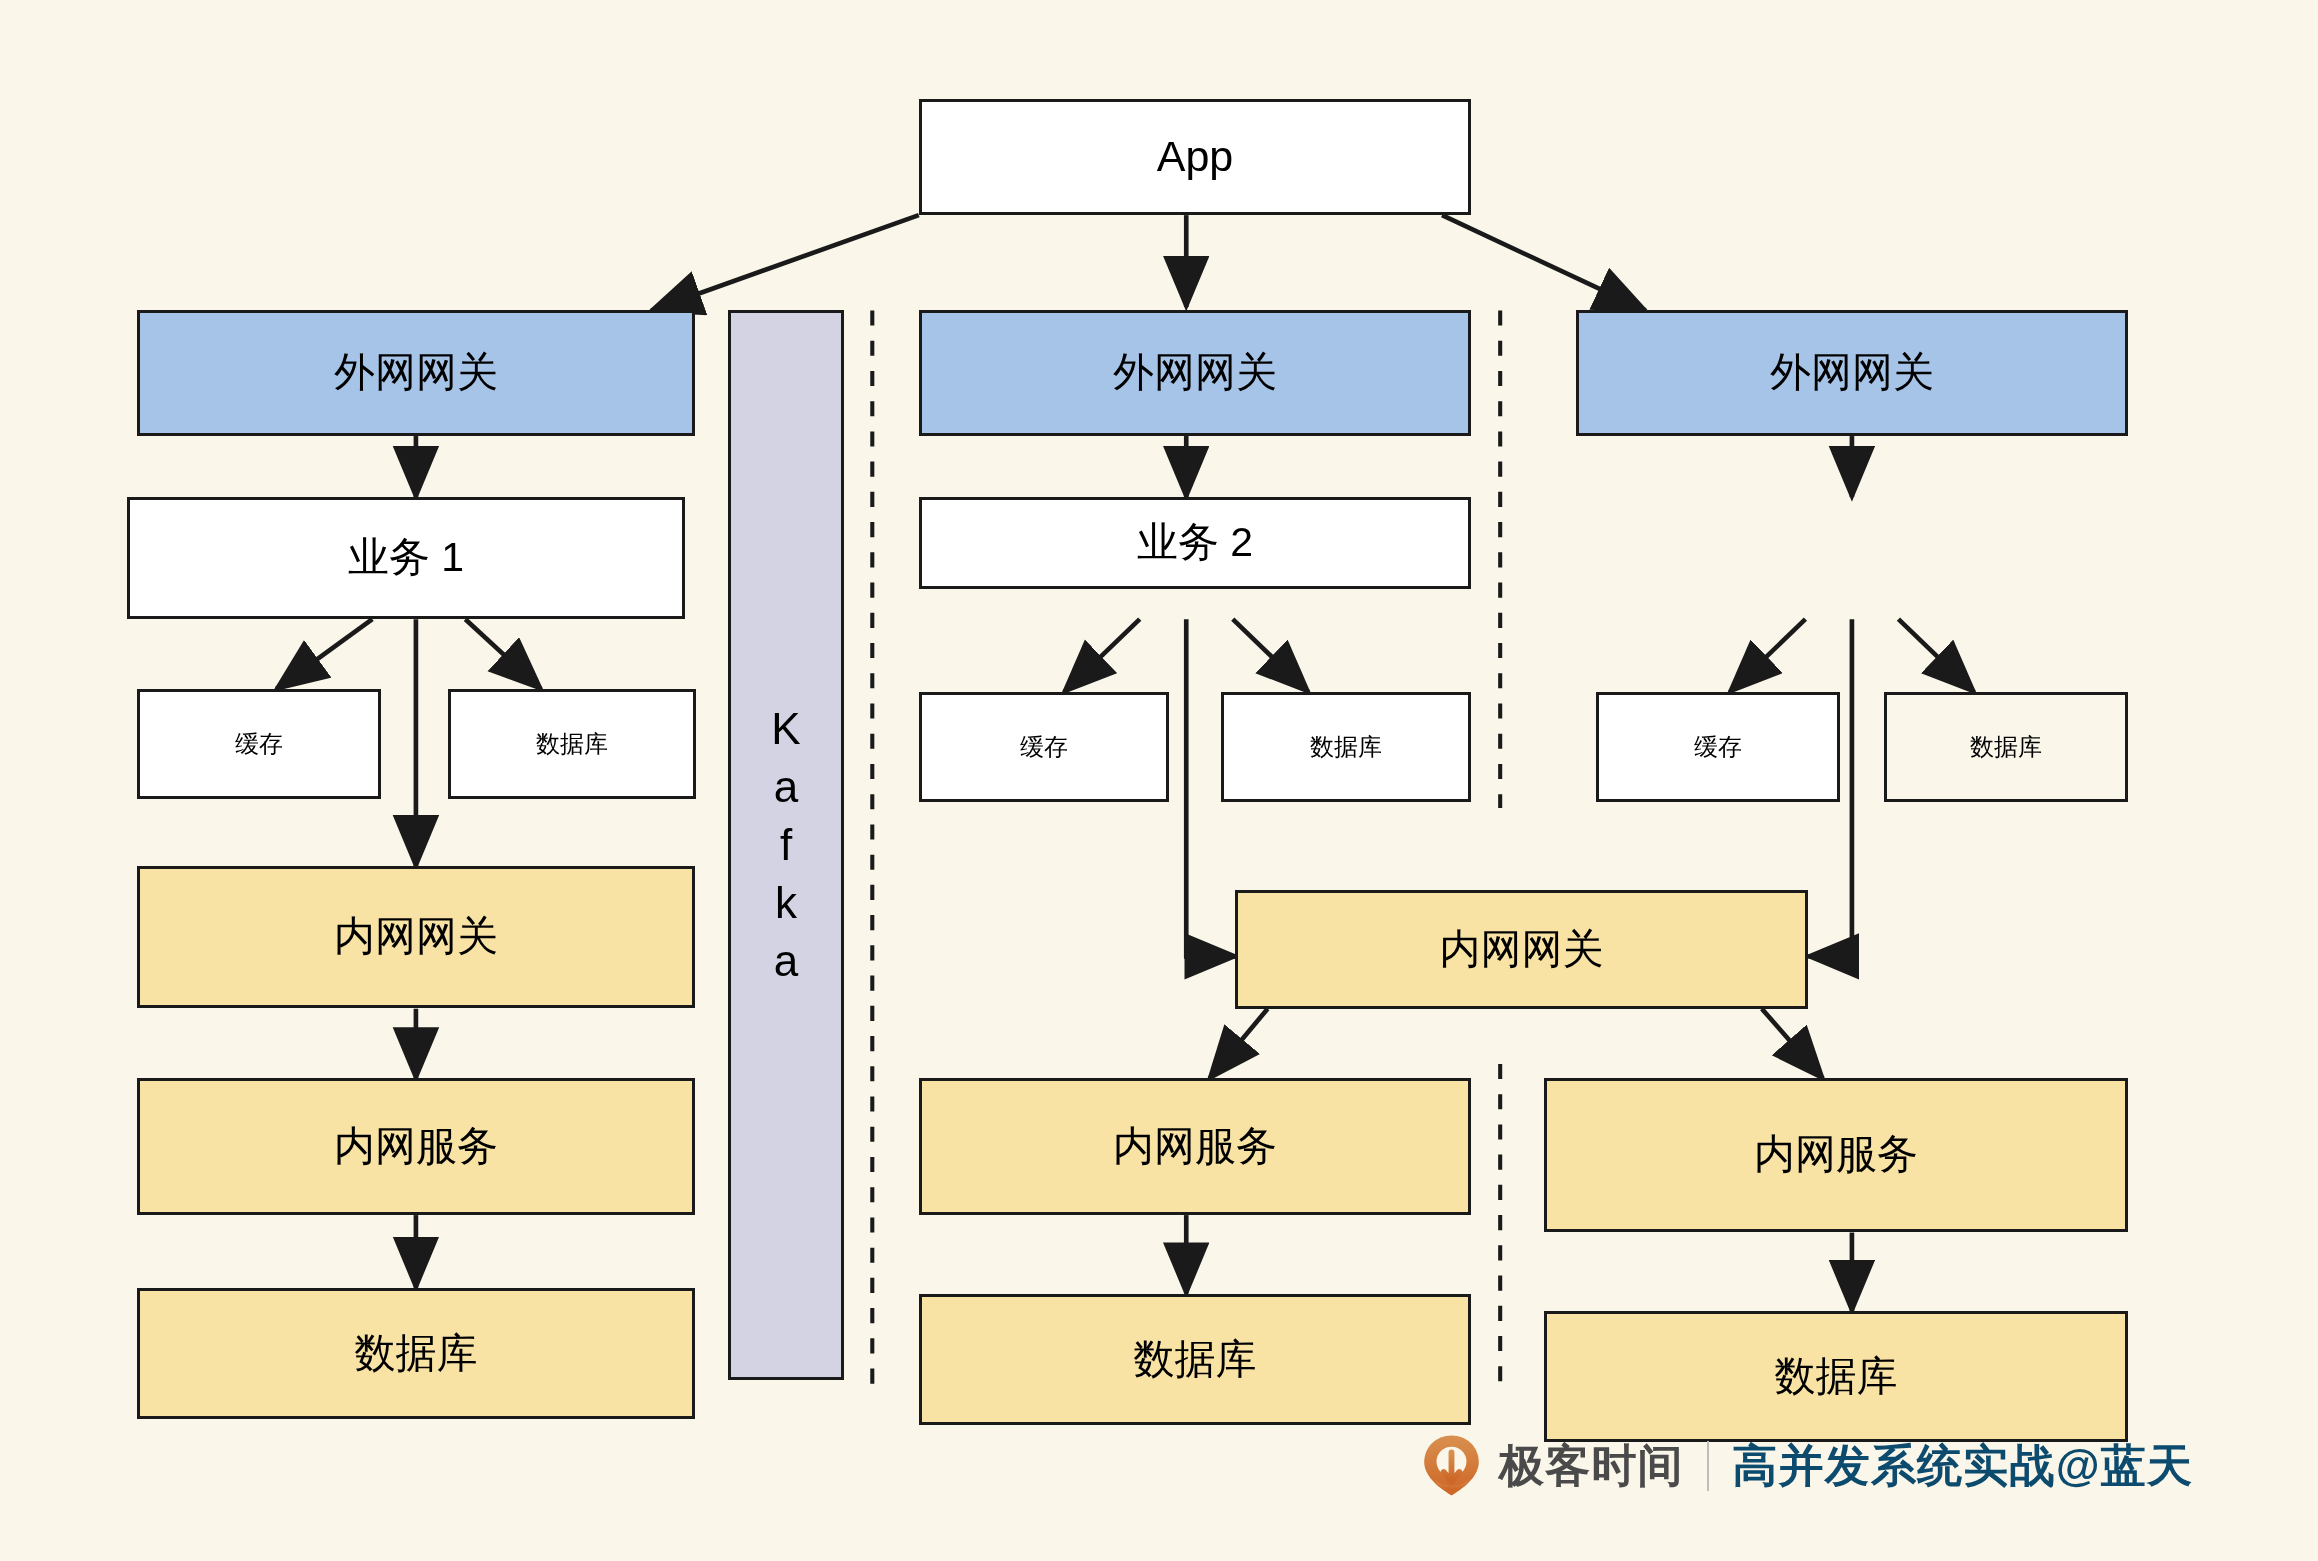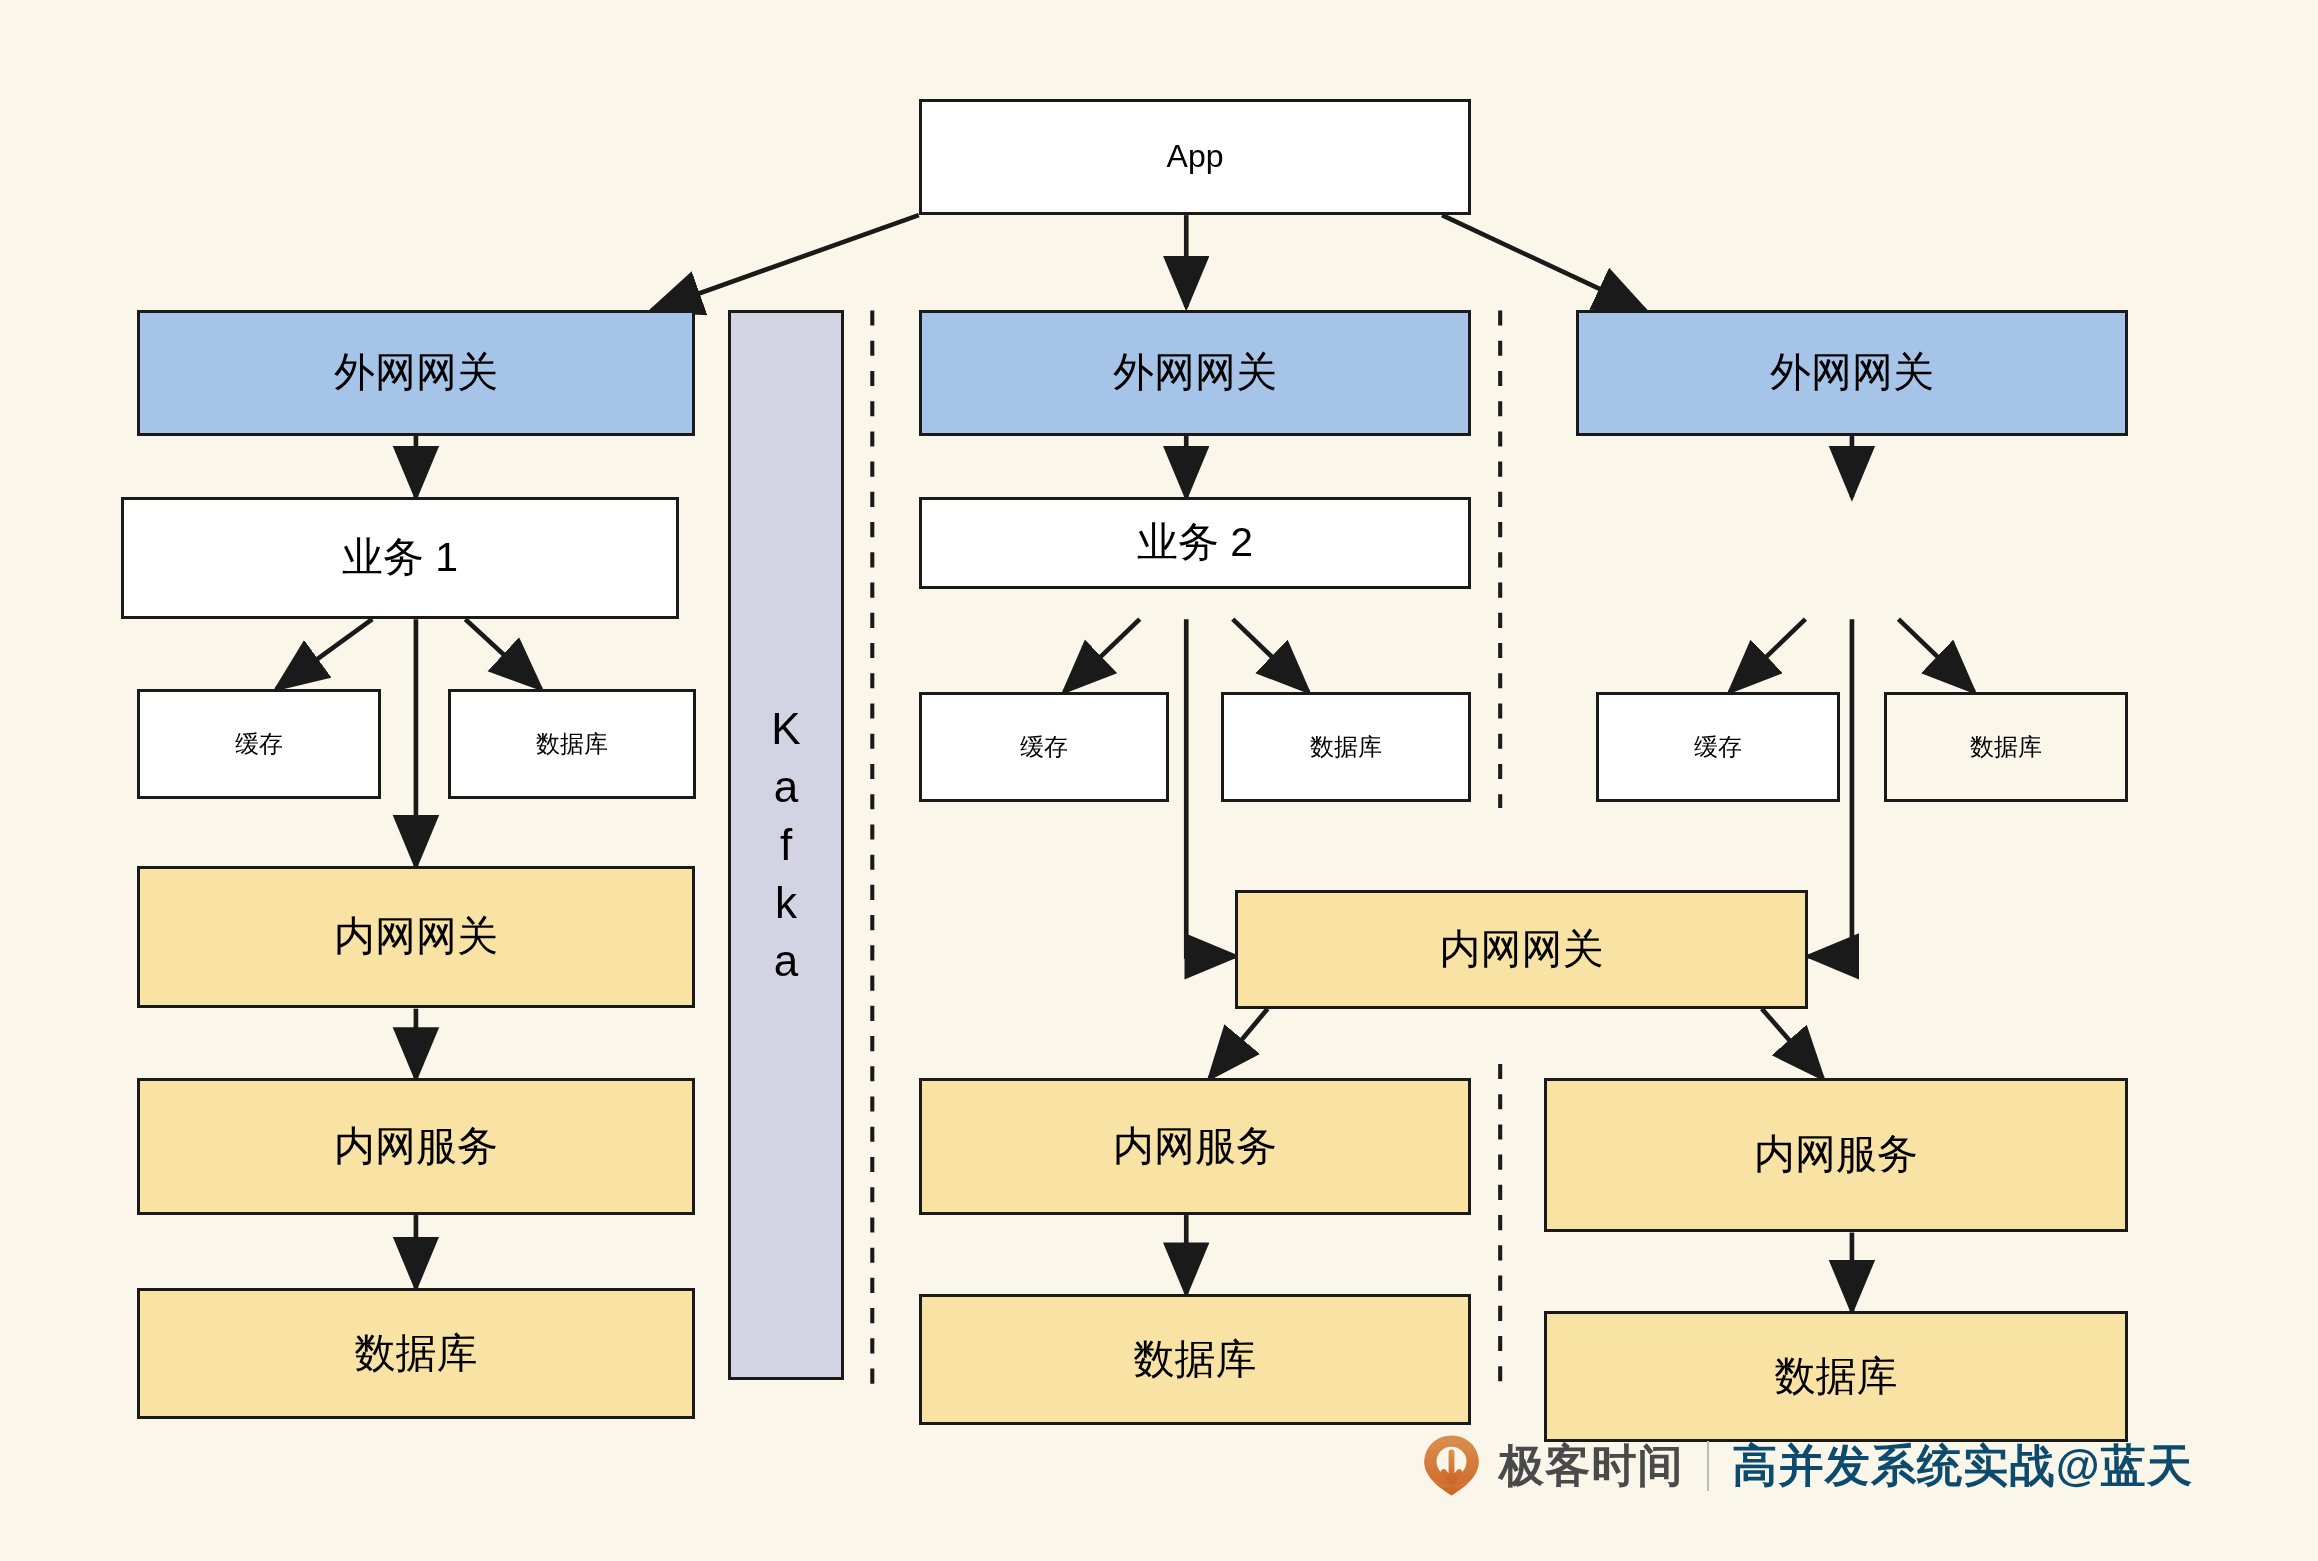--- a/index.html
+++ b/index.html
@@ -30,21 +30,21 @@
     align-items: center;
     justify-content: center;
     color: #000;
     line-height: 1.1;
     text-align: center;
   }
   .fill-white { background: #ffffff; }
   .fill-blue  { background: #a6c4e8; }
   .fill-yellow{ background: #f8e3a5; }
   .fill-none  { background: transparent; }
-  .t-big   { font-size: 32px; }
+  .t-big   { font-size: 43px; }
   .t-mid   { font-size: 41px; }
   .t-small { font-size: 24px; }
   .kafka {
     position: absolute;
     box-sizing: border-box;
     border: 3.5px solid #1a1a1a;
     background: #d3d3e4;
     display: flex;
     flex-direction: column;
     align-items: center;
@@ -142,21 +142,21 @@
     <span>a</span>
     <span>f</span>
     <span>k</span>
     <span>a</span>
   </div>
 
   <div class="node fill-blue t-mid" style="left:137px; top:310px; width:558px; height:126px;">
     <span>外网网关</span>
   </div>
 
-  <div class="node fill-white t-mid" style="left:121px; top:497px; width:558px; height:122px;">
+  <div class="node fill-white t-mid" style="left:127px; top:497px; width:558px; height:122px;">
     <span>业务 1</span>
   </div>
 
   <div class="node fill-white t-small" style="left:137px; top:689px; width:244px; height:110px;">
     <span>缓存</span>
   </div>
 
   <div class="node fill-white t-small" style="left:448px; top:689px; width:248px; height:110px;">
     <span>数据库</span>
   </div>

